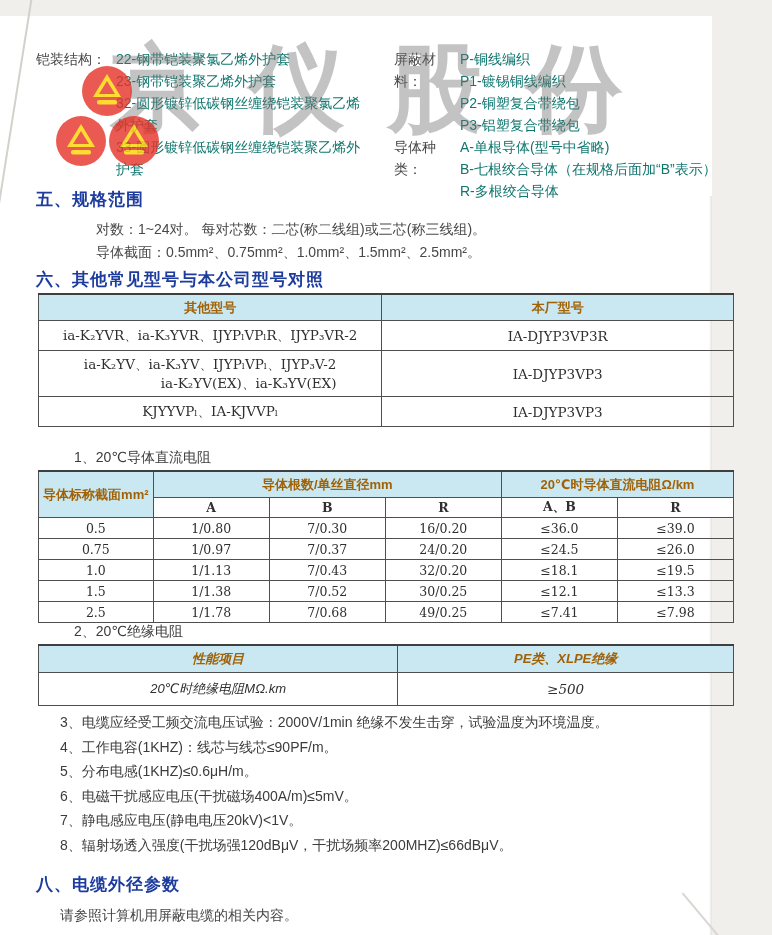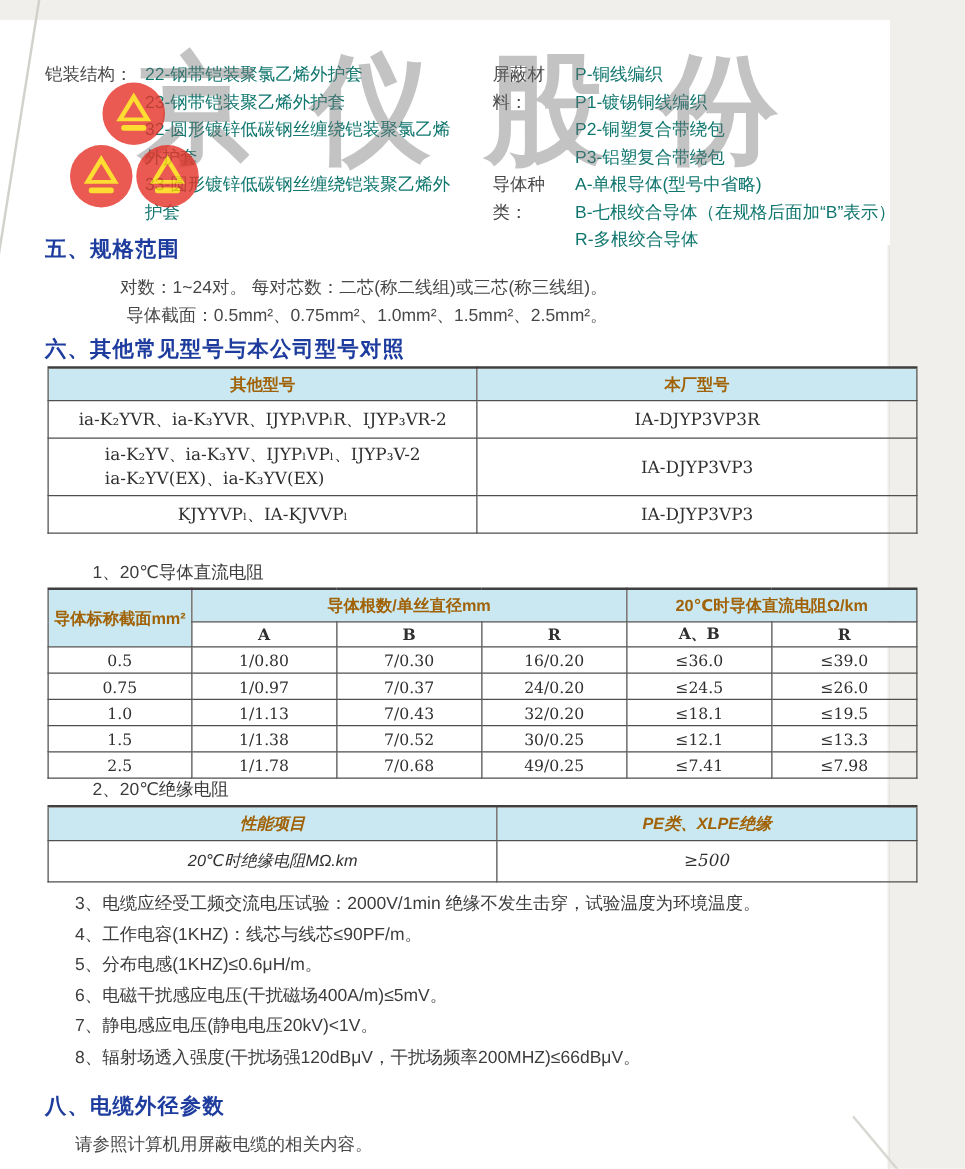--- a/index.html
+++ b/index.html
@@ -67,21 +67,21 @@
   .para{position:absolute;font-size:14px;line-height:23px;color:#474747;white-space:nowrap;}
 
   
   table{border-collapse:collapse;table-layout:fixed;width:696px;}
   td{border:1px solid #4f4f4f;text-align:center;vertical-align:middle;
      padding:1px 4px;font-size:13px;color:#2f2f2f;overflow:hidden;}
   .thead td{background:#c9e8f2;font-weight:bold;color:#a16207;}
   table{border-top:2px solid #3f3f3f;}
   .serif{font-family:"DejaVu Serif","Liberation Serif",serif;font-size:13.5px;}
   .tbl{position:absolute;left:38px;}
-  .models-block{display:inline-block;text-align:left;}
+  .models-block{display:inline-block;text-align:right;}
   .models-block div{line-height:19px;}
 
   #table6 td{height:27px;}
   #table6 tr.hdr td{height:23px;}
   #table6 tr.r2 td{height:43px;}
 
   #table1 td{height:18px;font-size:12.5px;}
   #table1 tr.h1 td{height:23px;font-size:13px;}
   #table1 tr.h2 td{height:14px;}
   #table1 .sh{font-family:"DejaVu Serif","Liberation Serif",serif;font-weight:bold;background:#ffffff;}
@@ -129,21 +129,21 @@
           <div class="info-lines">
             <div>A-单根导体(型号中省略)</div>
             <div>B-七根绞合导体（在规格后面加“B”表示）</div>
             <div>R-多根绞合导体</div>
           </div>
         </div>
       </div>
     </div>
 
     <div class="sec-title" style="top:172px;">五、规格范围</div>
-    <div class="para" style="left:96px;top:202px;text-align:right;">
+    <div class="para" style="left:96px;top:202px;">
       <div>对数：1~24对。 每对芯数：二芯(称二线组)或三芯(称三线组)。</div>
       <div>导体截面：0.5mm²、0.75mm²、1.0mm²、1.5mm²、2.5mm²。</div>
     </div>
 
     <div class="sec-title" style="top:252px;">六、其他常见型号与本公司型号对照</div>
     <div class="tbl" style="top:277px;">
       <table id="table6">
         <colgroup>
             <col style="width:49.4%">
             <col style="width:50.6%">

